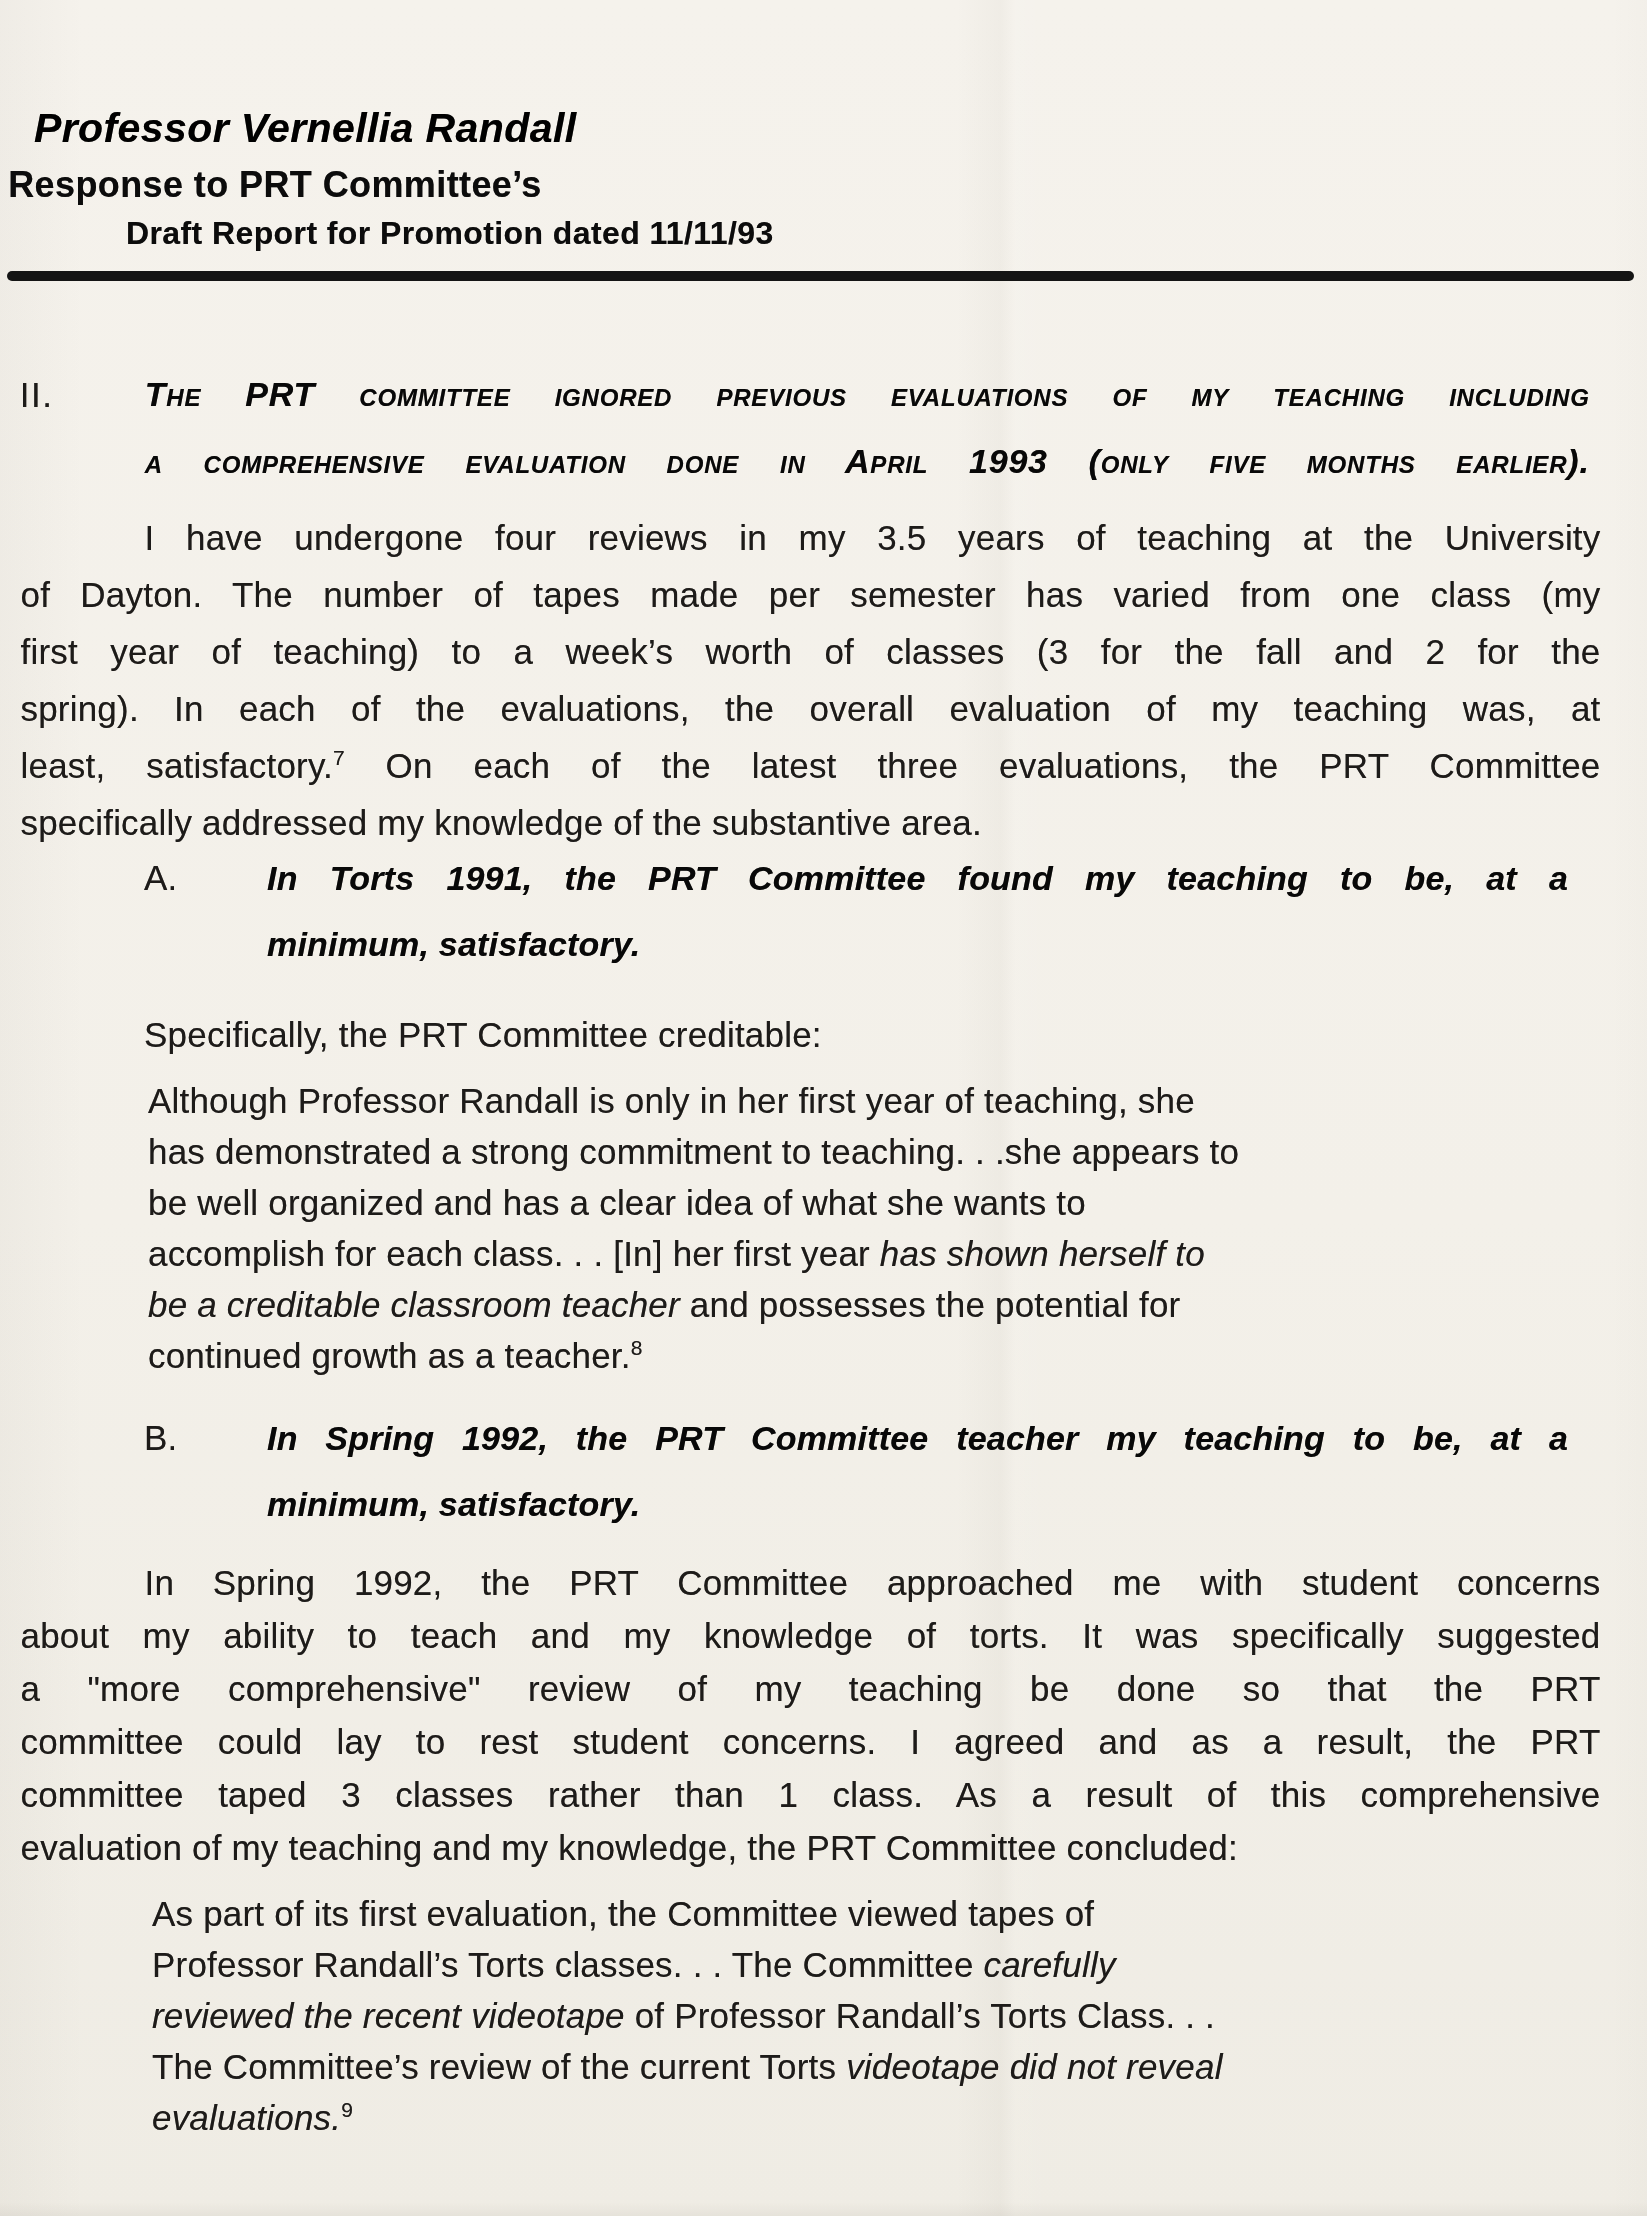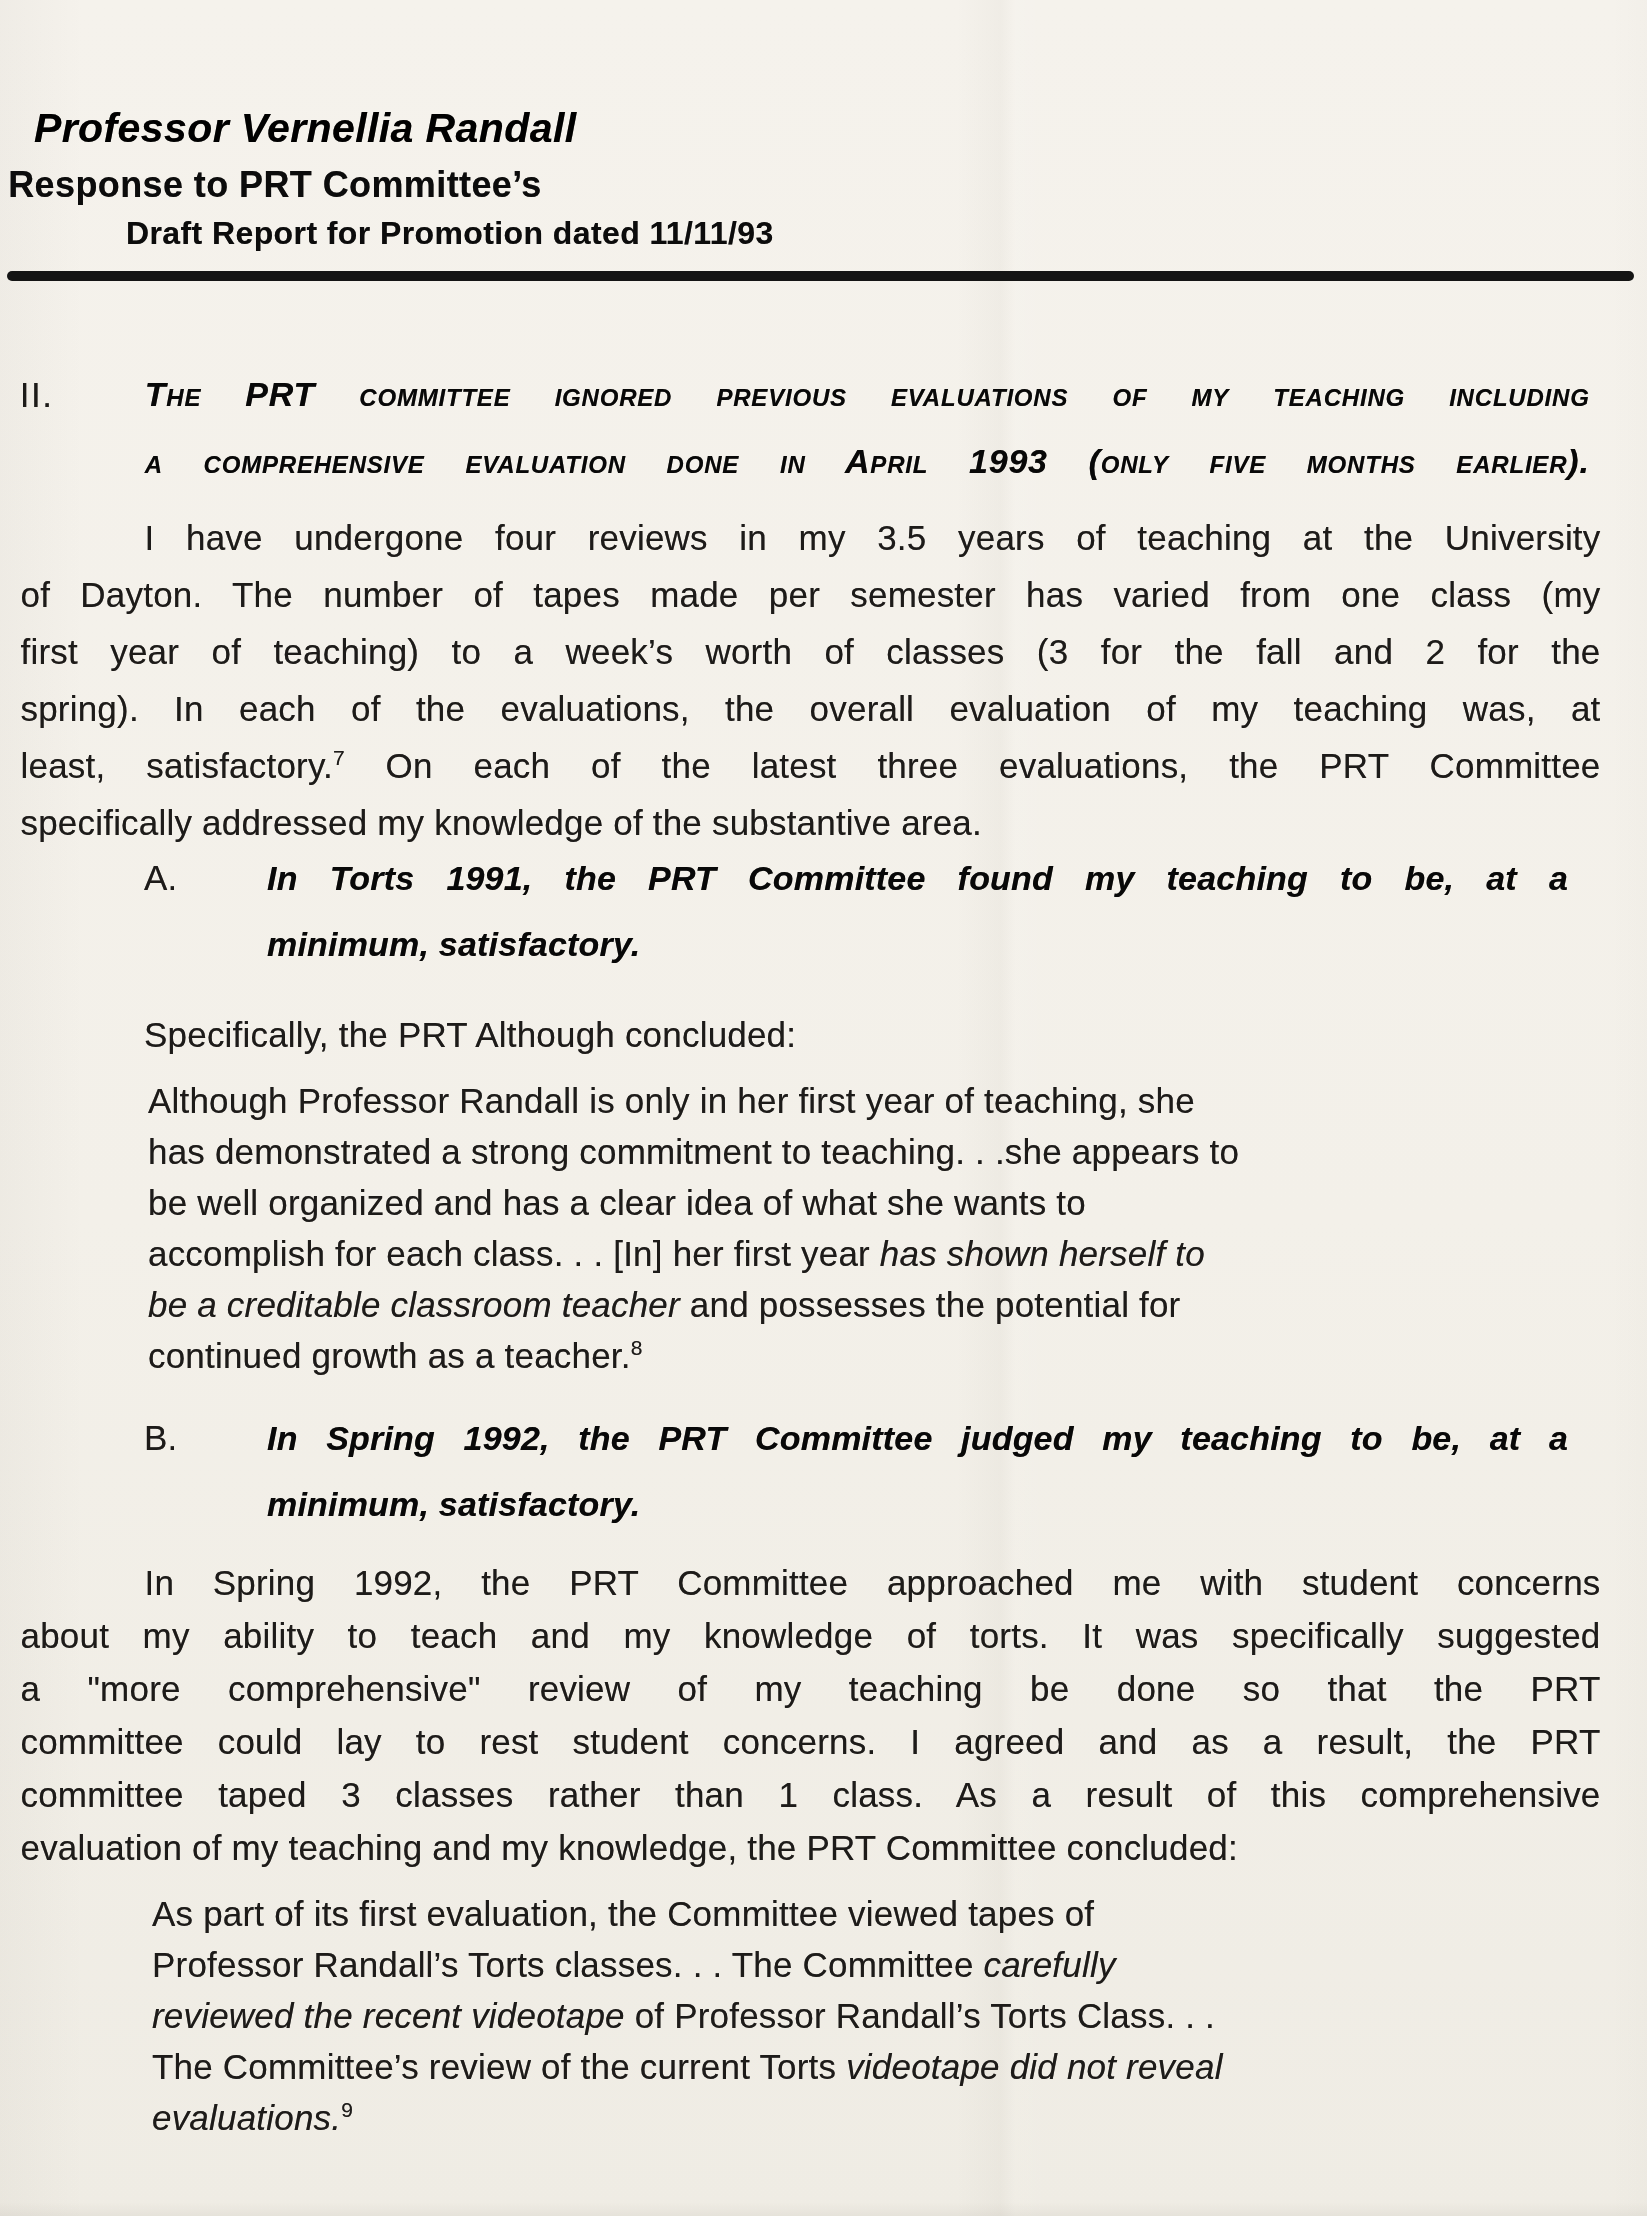--- a/index.html
+++ b/index.html
@@ -149,37 +149,37 @@
       </section>
       <section class="block sub-heading" data-name="subsection-a-heading">
         <span class="label" data-name="subsection-a-heading-label">A.</span>
         <div class="lines">
           <div class="line j" data-name="text-line">In Torts 1991, the PRT Committee found my teaching to be, at a</div>
           <div class="line" data-name="text-line">minimum, satisfactory.</div>
         </div>
       </section>
       <section class="block body-paragraph" data-name="specifically-line">
         <div class="lines">
-          <div class="line" data-name="text-line">Specifically, the PRT Although concluded:</div>
+          <div class="line" data-name="text-line">Specifically, the PRT Committee creditable:</div>
         </div>
       </section>
       <section class="block blockquote" data-name="blockquote-1">
         <div class="lines">
           <div class="line" data-name="text-line">Although Professor Randall is only in her first year of teaching, she</div>
           <div class="line" data-name="text-line">has demonstrated a strong commitment to teaching. . .she appears to</div>
           <div class="line" data-name="text-line">be well organized and has a clear idea of what she wants to</div>
           <div class="line" data-name="text-line">accomplish for each class. . . [In] her first year <span class="it" data-name="italic-text">has shown herself to</span></div>
           <div class="line" data-name="text-line"><span class="it" data-name="italic-text">be a creditable classroom teacher</span> and possesses the potential for</div>
           <div class="line" data-name="text-line">continued growth as a teacher.<sup data-name="footnote-ref">8</sup></div>
         </div>
       </section>
       <section class="block sub-heading" data-name="subsection-b-heading">
         <span class="label" data-name="subsection-b-heading-label">B.</span>
         <div class="lines">
-          <div class="line j" data-name="text-line">In Spring 1992, the PRT Committee judged my teaching to be, at a</div>
+          <div class="line j" data-name="text-line">In Spring 1992, the PRT Committee teacher my teaching to be, at a</div>
           <div class="line" data-name="text-line">minimum, satisfactory.</div>
         </div>
       </section>
       <section class="block body-paragraph" data-name="paragraph-2">
         <div class="lines">
           <div class="line j ind" data-name="text-line">In Spring 1992, the PRT Committee approached me with student concerns</div>
           <div class="line j" data-name="text-line">about my ability to teach and my knowledge of torts.  It was specifically suggested</div>
           <div class="line j" data-name="text-line">a "more comprehensive"  review of my teaching be done so that the PRT</div>
           <div class="line j" data-name="text-line">committee could lay to rest student concerns.  I agreed and as a result, the PRT</div>
           <div class="line j" data-name="text-line">committee taped 3 classes rather than 1 class.  As a result of this comprehensive</div>

